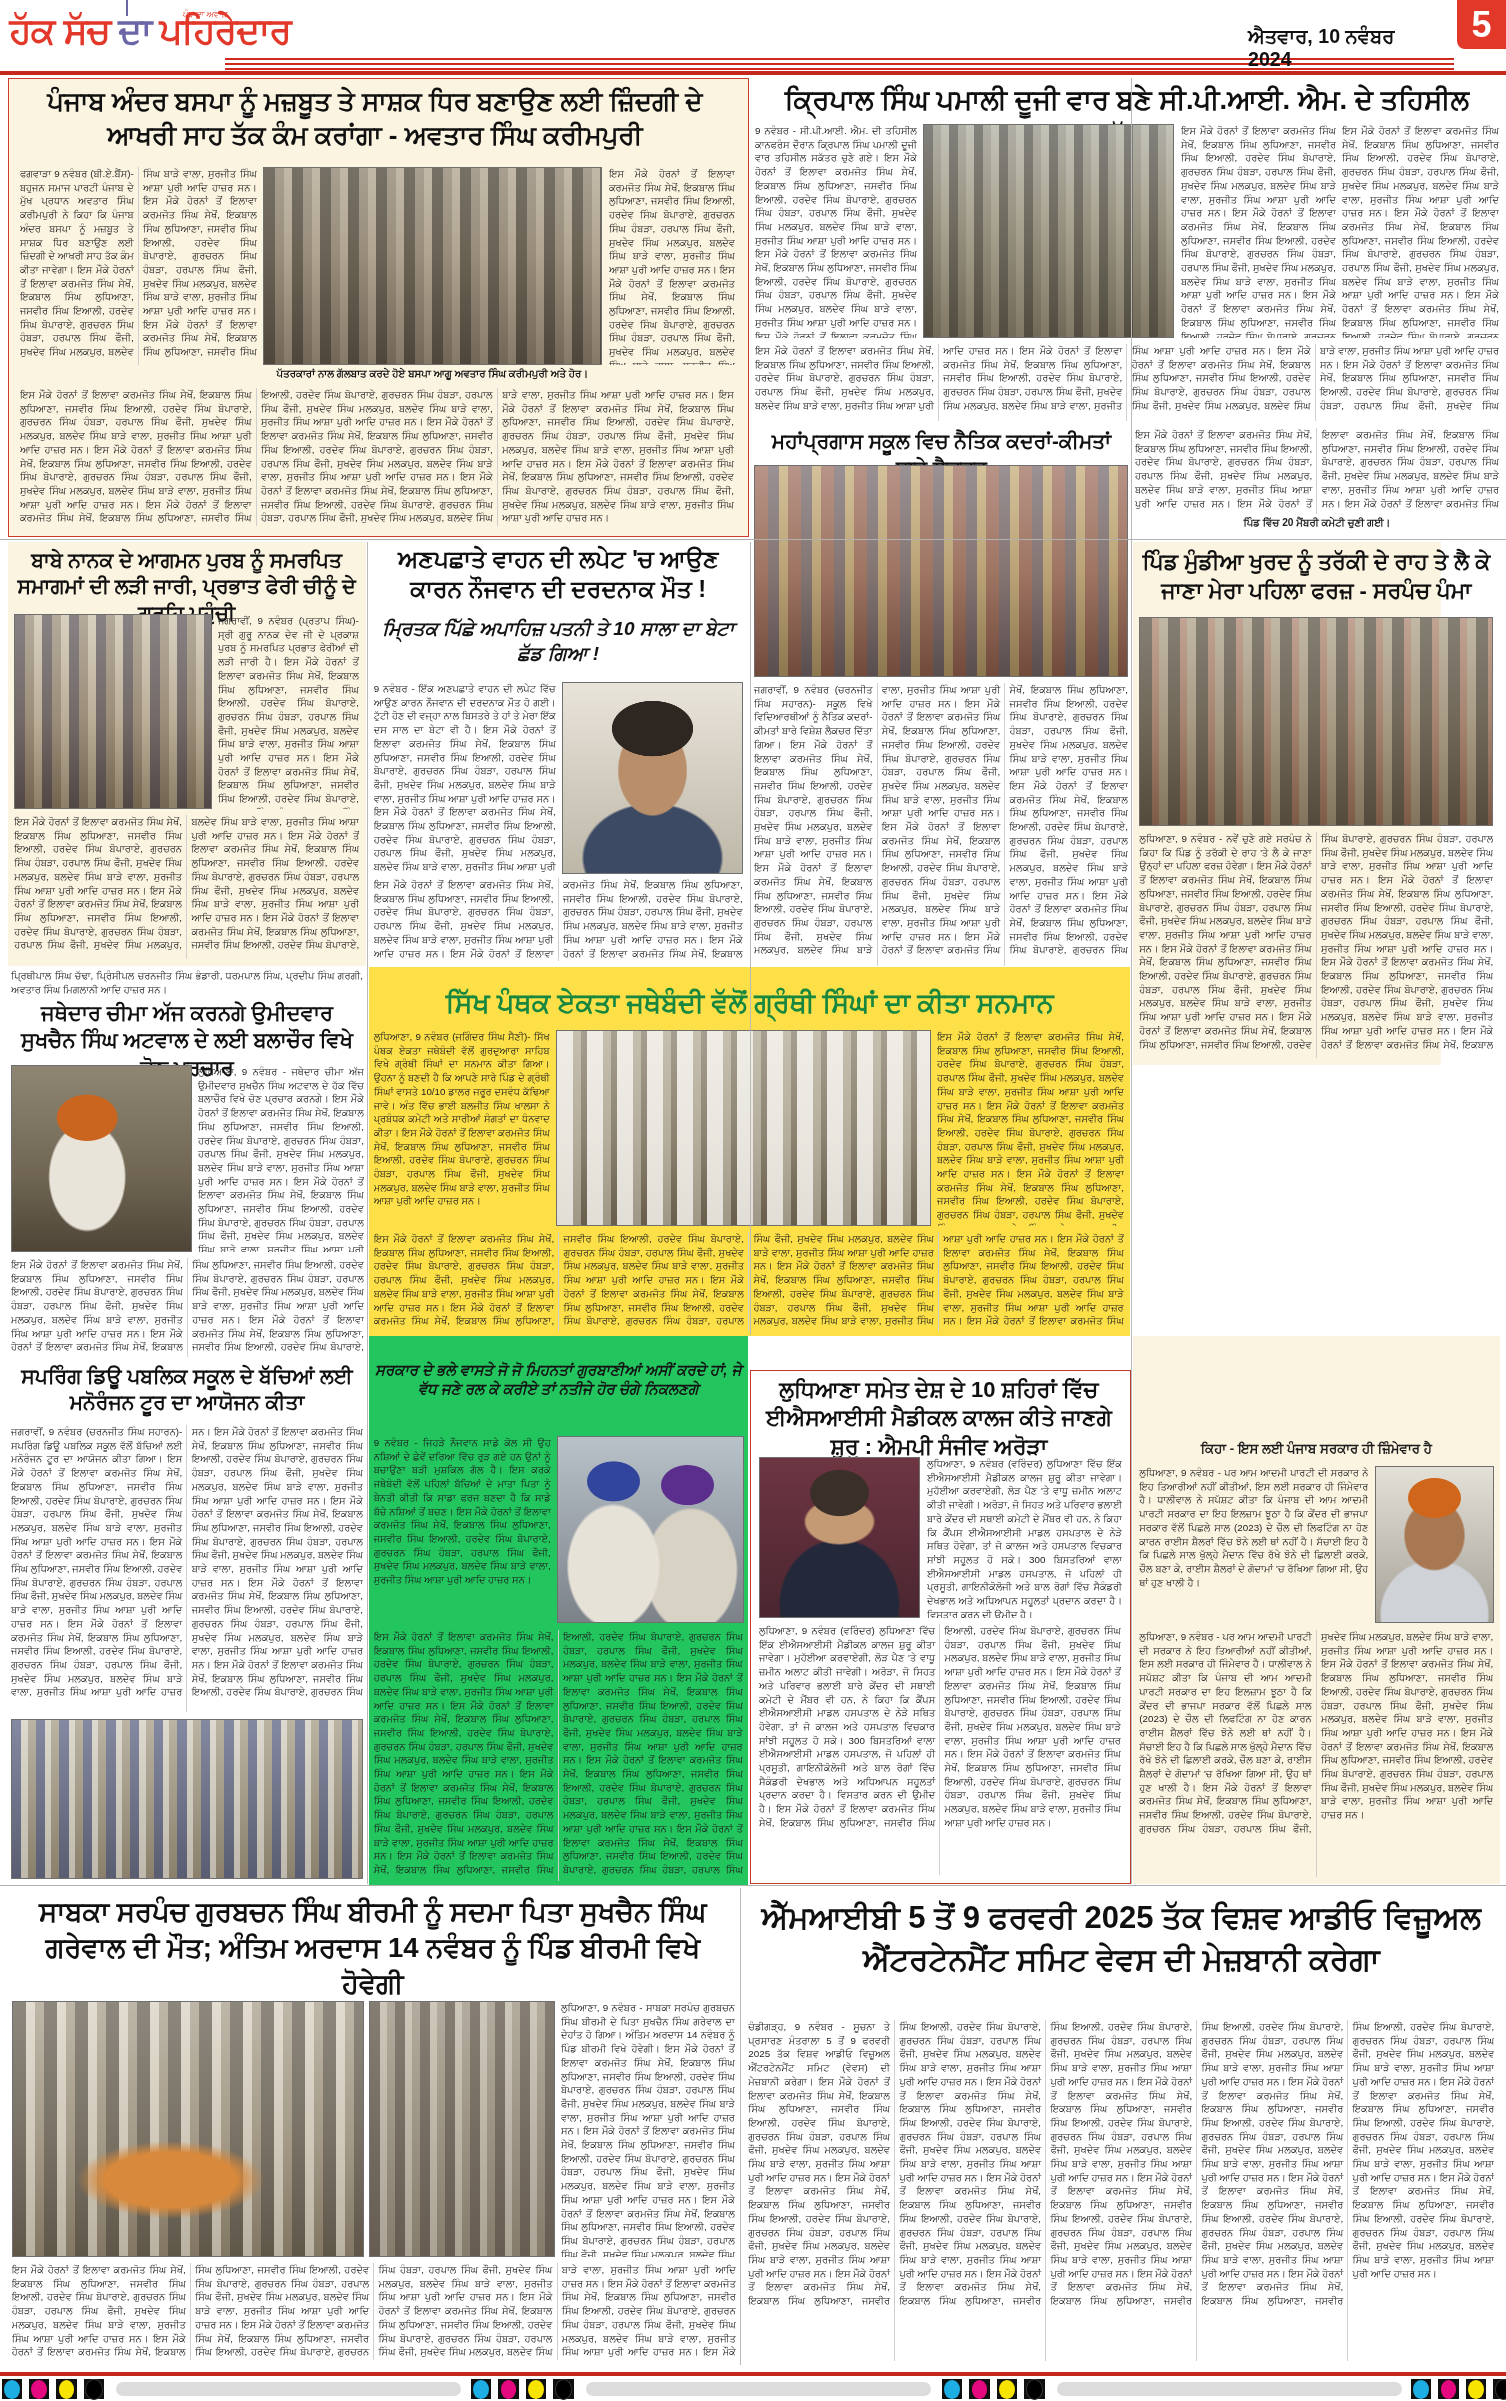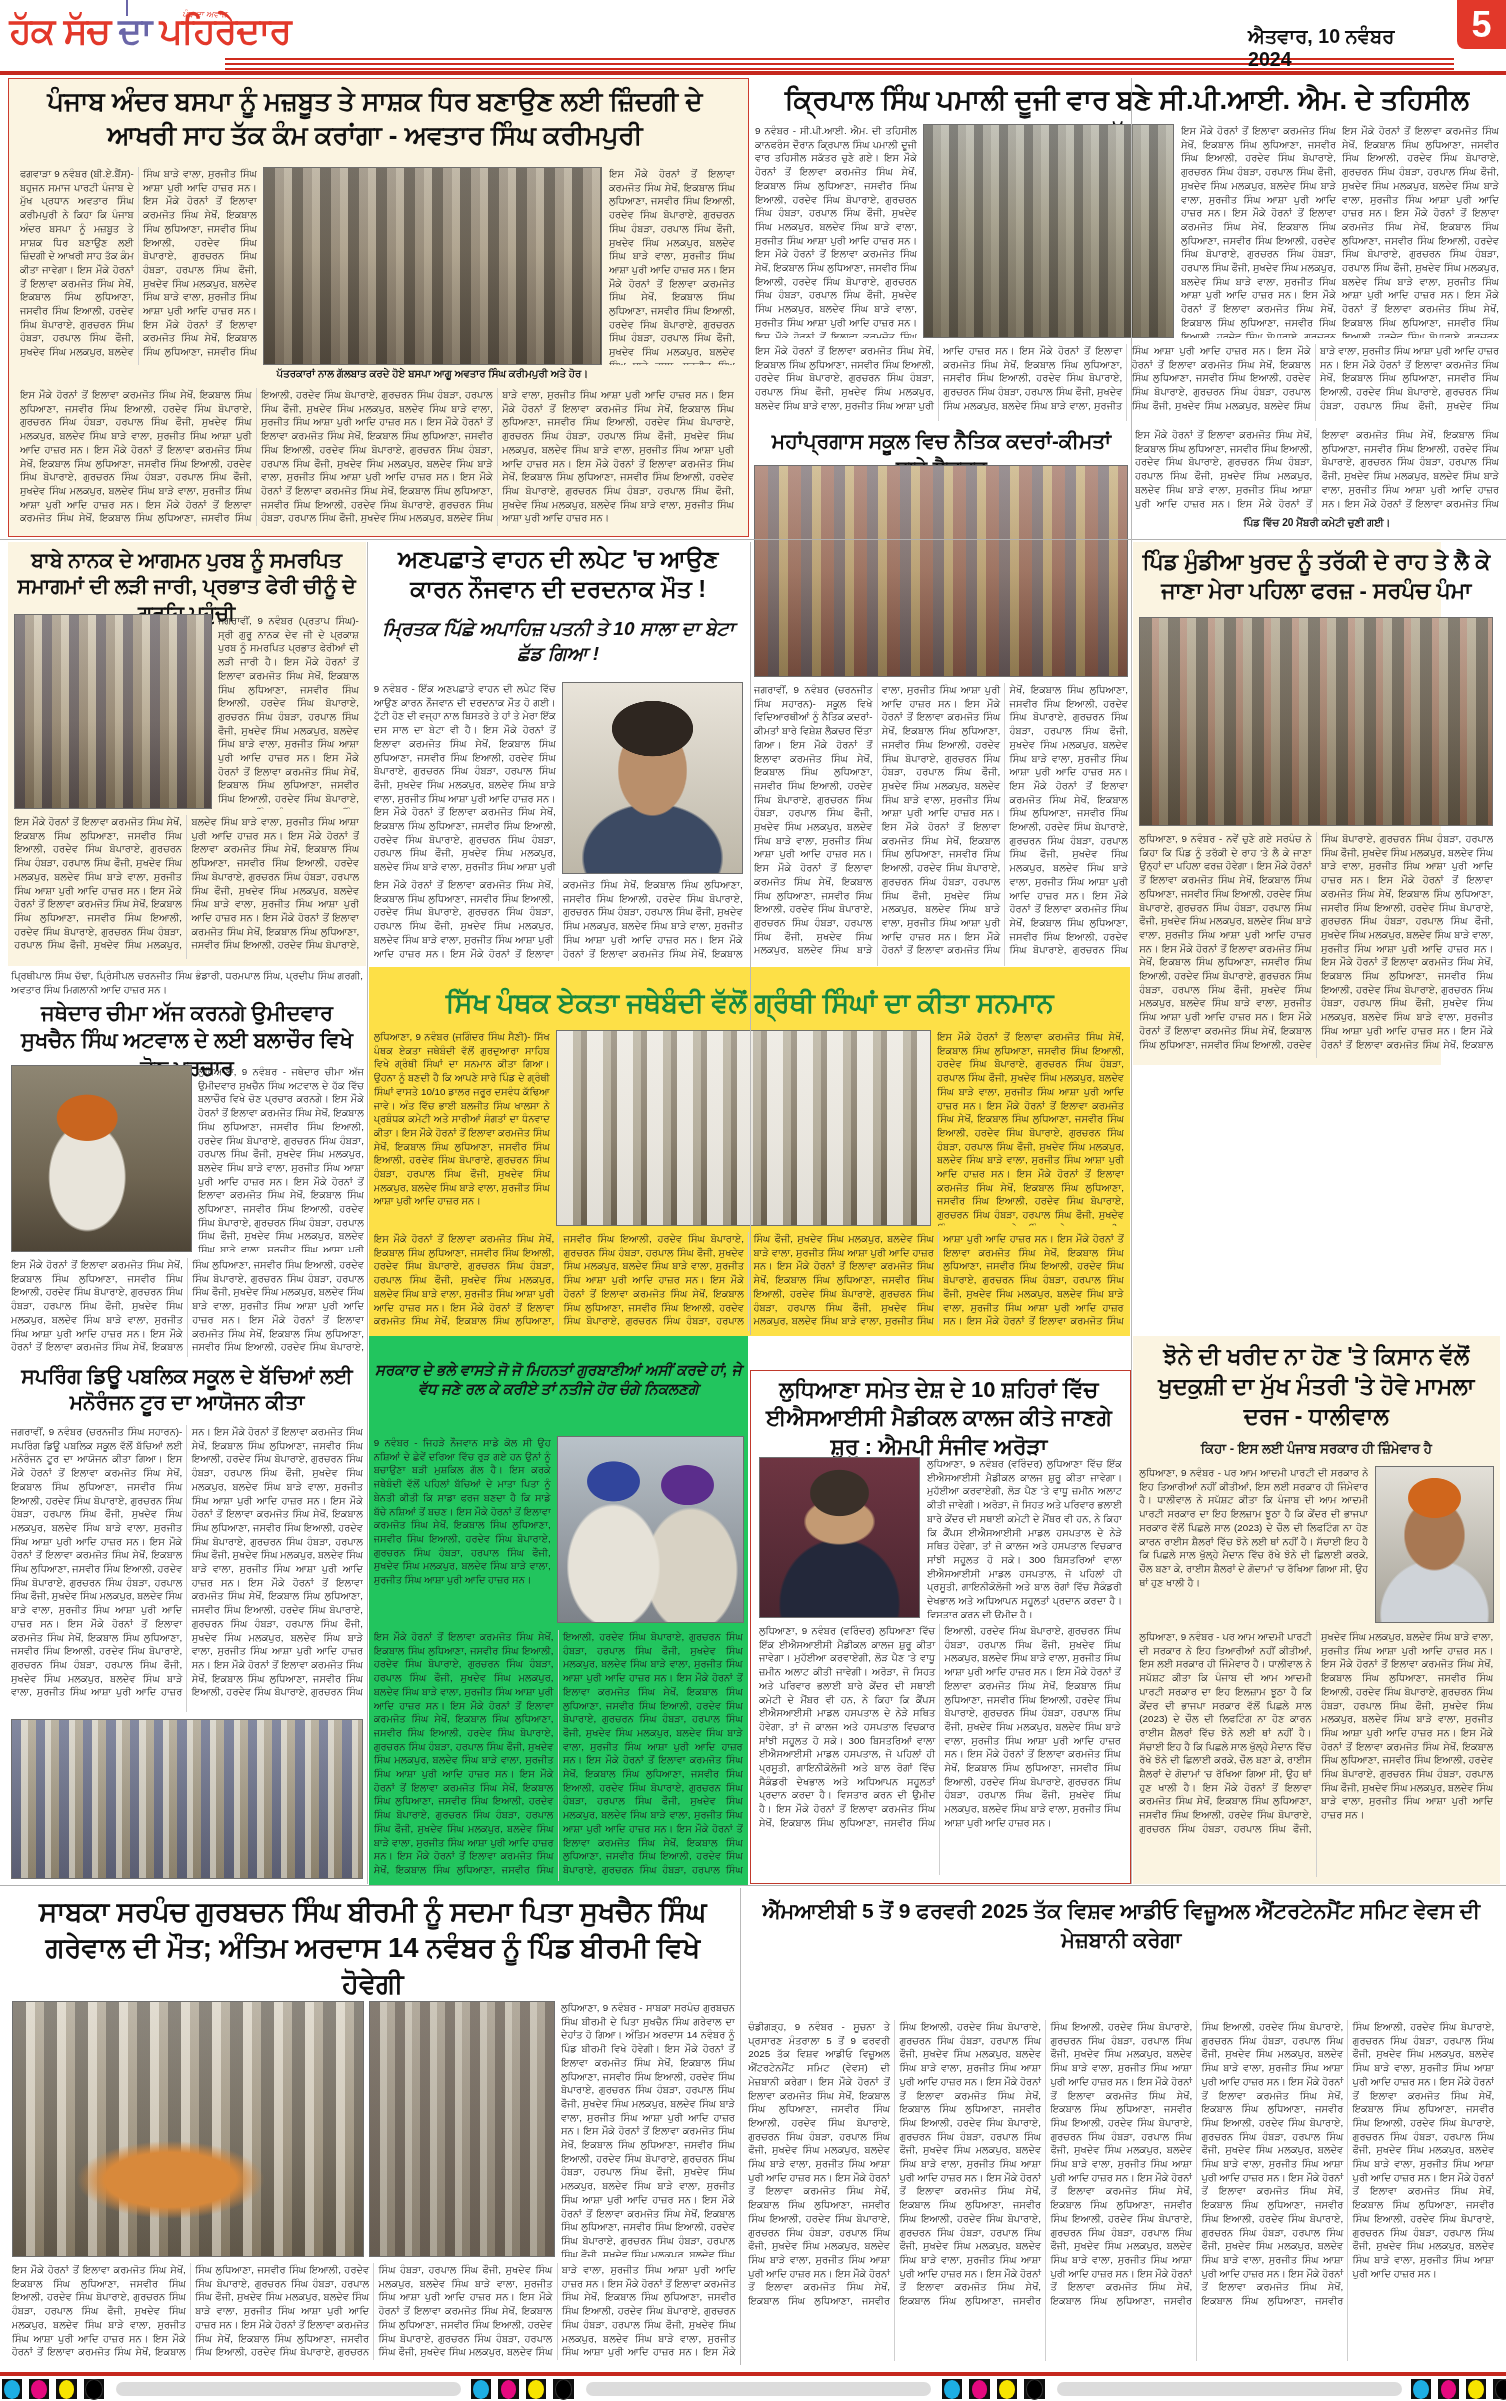--- a/index.html
+++ b/index.html
@@ -141,39 +141,38 @@
   </div>
 
   <div class="abs" style="left:750px;top:1370px;width:381px;height:514px;background:#fff;border:1.6px solid #c0392b;box-sizing:border-box;">
     <div class="abs headline" style="left:6.3px;top:4.7px;width:363px;font-size:22px;">ਲੁਧਿਆਣਾ ਸਮੇਤ ਦੇਸ਼ ਦੇ 10 ਸ਼ਹਿਰਾਂ ਵਿੱਚ ਈਐਸਆਈਸੀ ਮੈਡੀਕਲ ਕਾਲਜ ਕੀਤੇ ਜਾਣਗੇ ਸ਼ੁਰੂ : ਐਮਪੀ ਸੰਜੀਵ ਅਰੋੜਾ</div>
     <div class="abs photo ph-suit" style="left:7.9px;top:86px;width:161px;height:161px;"></div>
     <div class="abs body-txt" style="left:176px;top:86px;width:195px;height:161px;">ਲੁਧਿਆਣਾ, 9 ਨਵੰਬਰ (ਵਰਿੰਦਰ) ਲੁਧਿਆਣਾ ਵਿੱਚ ਇੱਕ ਈਐਸਆਈਸੀ ਮੈਡੀਕਲ ਕਾਲਜ ਸ਼ੁਰੂ ਕੀਤਾ ਜਾਵੇਗਾ। ਮੁਹੱਈਆ ਕਰਵਾਏਗੀ, ਲੋੜ ਪੈਣ 'ਤੇ ਵਾਧੂ ਜ਼ਮੀਨ ਅਲਾਟ ਕੀਤੀ ਜਾਵੇਗੀ। ਅਰੋੜਾ, ਜੋ ਸਿਹਤ ਅਤੇ ਪਰਿਵਾਰ ਭਲਾਈ ਬਾਰੇ ਕੇਂਦਰ ਦੀ ਸਥਾਈ ਕਮੇਟੀ ਦੇ ਮੈਂਬਰ ਵੀ ਹਨ, ਨੇ ਕਿਹਾ ਕਿ ਕੈਂਪਸ ਈਐਸਆਈਸੀ ਮਾਡਲ ਹਸਪਤਾਲ ਦੇ ਨੇੜੇ ਸਥਿਤ ਹੋਵੇਗਾ, ਤਾਂ ਜੋ ਕਾਲਜ ਅਤੇ ਹਸਪਤਾਲ ਵਿਚਕਾਰ ਸਾਂਝੀ ਸਹੂਲਤ ਹੋ ਸਕੇ। 300 ਬਿਸਤਰਿਆਂ ਵਾਲਾ ਈਐਸਆਈਸੀ ਮਾਡਲ ਹਸਪਤਾਲ, ਜੋ ਪਹਿਲਾਂ ਹੀ ਪ੍ਰਸੂਤੀ, ਗਾਇਨੀਕੋਲੋਜੀ ਅਤੇ ਬਾਲ ਰੋਗਾਂ ਵਿੱਚ ਸੈਕੰਡਰੀ ਦੇਖਭਾਲ ਅਤੇ ਅਧਿਆਪਨ ਸਹੂਲਤਾਂ ਪ੍ਰਦਾਨ ਕਰਦਾ ਹੈ। ਵਿਸਤਾਰ ਕਰਨ ਦੀ ਉਮੀਦ ਹੈ।</div>
     <div class="abs body-txt cols2" style="left:7.9px;top:253px;width:362px;height:251px;">ਲੁਧਿਆਣਾ, 9 ਨਵੰਬਰ (ਵਰਿੰਦਰ) ਲੁਧਿਆਣਾ ਵਿੱਚ ਇੱਕ ਈਐਸਆਈਸੀ ਮੈਡੀਕਲ ਕਾਲਜ ਸ਼ੁਰੂ ਕੀਤਾ ਜਾਵੇਗਾ। ਮੁਹੱਈਆ ਕਰਵਾਏਗੀ, ਲੋੜ ਪੈਣ 'ਤੇ ਵਾਧੂ ਜ਼ਮੀਨ ਅਲਾਟ ਕੀਤੀ ਜਾਵੇਗੀ। ਅਰੋੜਾ, ਜੋ ਸਿਹਤ ਅਤੇ ਪਰਿਵਾਰ ਭਲਾਈ ਬਾਰੇ ਕੇਂਦਰ ਦੀ ਸਥਾਈ ਕਮੇਟੀ ਦੇ ਮੈਂਬਰ ਵੀ ਹਨ, ਨੇ ਕਿਹਾ ਕਿ ਕੈਂਪਸ ਈਐਸਆਈਸੀ ਮਾਡਲ ਹਸਪਤਾਲ ਦੇ ਨੇੜੇ ਸਥਿਤ ਹੋਵੇਗਾ, ਤਾਂ ਜੋ ਕਾਲਜ ਅਤੇ ਹਸਪਤਾਲ ਵਿਚਕਾਰ ਸਾਂਝੀ ਸਹੂਲਤ ਹੋ ਸਕੇ। 300 ਬਿਸਤਰਿਆਂ ਵਾਲਾ ਈਐਸਆਈਸੀ ਮਾਡਲ ਹਸਪਤਾਲ, ਜੋ ਪਹਿਲਾਂ ਹੀ ਪ੍ਰਸੂਤੀ, ਗਾਇਨੀਕੋਲੋਜੀ ਅਤੇ ਬਾਲ ਰੋਗਾਂ ਵਿੱਚ ਸੈਕੰਡਰੀ ਦੇਖਭਾਲ ਅਤੇ ਅਧਿਆਪਨ ਸਹੂਲਤਾਂ ਪ੍ਰਦਾਨ ਕਰਦਾ ਹੈ। ਵਿਸਤਾਰ ਕਰਨ ਦੀ ਉਮੀਦ ਹੈ। ਇਸ ਮੌਕੇ ਹੋਰਨਾਂ ਤੋਂ ਇਲਾਵਾ ਕਰਮਜੋਤ ਸਿੰਘ ਸੇਖੋਂ, ਇਕਬਾਲ ਸਿੰਘ ਲੁਧਿਆਣਾ, ਜਸਵੀਰ ਸਿੰਘ ਇਆਲੀ, ਹਰਦੇਵ ਸਿੰਘ ਬੋਪਾਰਾਏ, ਗੁਰਚਰਨ ਸਿੰਘ ਹੰਬੜਾ, ਹਰਪਾਲ ਸਿੰਘ ਫੌਜੀ, ਸੁਖਦੇਵ ਸਿੰਘ ਮਲਕਪੁਰ, ਬਲਦੇਵ ਸਿੰਘ ਬਾੜੇ ਵਾਲਾ, ਸੁਰਜੀਤ ਸਿੰਘ ਆਸ਼ਾ ਪੁਰੀ ਆਦਿ ਹਾਜ਼ਰ ਸਨ। ਇਸ ਮੌਕੇ ਹੋਰਨਾਂ ਤੋਂ ਇਲਾਵਾ ਕਰਮਜੋਤ ਸਿੰਘ ਸੇਖੋਂ, ਇਕਬਾਲ ਸਿੰਘ ਲੁਧਿਆਣਾ, ਜਸਵੀਰ ਸਿੰਘ ਇਆਲੀ, ਹਰਦੇਵ ਸਿੰਘ ਬੋਪਾਰਾਏ, ਗੁਰਚਰਨ ਸਿੰਘ ਹੰਬੜਾ, ਹਰਪਾਲ ਸਿੰਘ ਫੌਜੀ, ਸੁਖਦੇਵ ਸਿੰਘ ਮਲਕਪੁਰ, ਬਲਦੇਵ ਸਿੰਘ ਬਾੜੇ ਵਾਲਾ, ਸੁਰਜੀਤ ਸਿੰਘ ਆਸ਼ਾ ਪੁਰੀ ਆਦਿ ਹਾਜ਼ਰ ਸਨ। ਇਸ ਮੌਕੇ ਹੋਰਨਾਂ ਤੋਂ ਇਲਾਵਾ ਕਰਮਜੋਤ ਸਿੰਘ ਸੇਖੋਂ, ਇਕਬਾਲ ਸਿੰਘ ਲੁਧਿਆਣਾ, ਜਸਵੀਰ ਸਿੰਘ ਇਆਲੀ, ਹਰਦੇਵ ਸਿੰਘ ਬੋਪਾਰਾਏ, ਗੁਰਚਰਨ ਸਿੰਘ ਹੰਬੜਾ, ਹਰਪਾਲ ਸਿੰਘ ਫੌਜੀ, ਸੁਖਦੇਵ ਸਿੰਘ ਮਲਕਪੁਰ, ਬਲਦੇਵ ਸਿੰਘ ਬਾੜੇ ਵਾਲਾ, ਸੁਰਜੀਤ ਸਿੰਘ ਆਸ਼ਾ ਪੁਰੀ ਆਦਿ ਹਾਜ਼ਰ ਸਨ।</div>
   </div>
 
   <div class="abs cream" style="left:1133px;top:1336px;width:367px;height:548px;">
-    <div class="abs headline" style="left:6.3px;top:6.3px;width:354px;font-size:23px;">ਝੋਨੇ ਦੀ ਖਰੀਦ ਨਾ ਹੋਣ 'ਤੇ ਕਿਸਾਨ ਵੱਲੋਂ ਖੁਦਕੁਸ਼ੀ ਦਾ ਮੁੱਖ ਮੰਤਰੀ 'ਤੇ ਹੋਵੇ ਮਾਮਲਾ ਦਰਜ - ਧਾਲੀਵਾਲ</div>
     <div class="abs" style="left:6.3px;top:105px;width:354px;font-size:13.3px;font-weight:bold;text-align:center;">ਕਿਹਾ - ਇਸ ਲਈ ਪੰਜਾਬ ਸਰਕਾਰ ਹੀ ਜ਼ਿੰਮੇਵਾਰ ਹੈ</div>
     <div class="abs body-txt" style="left:6.3px;top:130px;width:229px;height:157px;">ਲੁਧਿਆਣਾ, 9 ਨਵੰਬਰ - ਪਰ ਆਮ ਆਦਮੀ ਪਾਰਟੀ ਦੀ ਸਰਕਾਰ ਨੇ ਇਹ ਤਿਆਰੀਆਂ ਨਹੀਂ ਕੀਤੀਆਂ, ਇਸ ਲਈ ਸਰਕਾਰ ਹੀ ਜਿੰਮੇਵਾਰ ਹੈ। ਧਾਲੀਵਾਲ ਨੇ ਸਪੱਸ਼ਟ ਕੀਤਾ ਕਿ ਪੰਜਾਬ ਦੀ ਆਮ ਆਦਮੀ ਪਾਰਟੀ ਸਰਕਾਰ ਦਾ ਇਹ ਇਲਜ਼ਾਮ ਝੂਠਾ ਹੈ ਕਿ ਕੇਂਦਰ ਦੀ ਭਾਜਪਾ ਸਰਕਾਰ ਵੱਲੋਂ ਪਿਛਲੇ ਸਾਲ (2023) ਦੇ ਚੌਲ ਦੀ ਲਿਫਟਿੰਗ ਨਾ ਹੋਣ ਕਾਰਨ ਰਾਈਸ ਸ਼ੈਲਰਾਂ ਵਿੱਚ ਝੋਨੇ ਲਈ ਥਾਂ ਨਹੀਂ ਹੈ। ਸੱਚਾਈ ਇਹ ਹੈ ਕਿ ਪਿਛਲੇ ਸਾਲ ਖੁੱਲ੍ਹੇ ਮੈਦਾਨ ਵਿੱਚ ਰੱਖੇ ਝੋਨੇ ਦੀ ਛਿਲਾਈ ਕਰਕੇ, ਚੌਲ ਬਣਾ ਕੇ, ਰਾਈਸ ਸ਼ੈਲਰਾਂ ਦੇ ਗੋਦਾਮਾਂ 'ਚ ਰੱਖਿਆ ਗਿਆ ਸੀ, ਉਹ ਥਾਂ ਹੁਣ ਖਾਲੀ ਹੈ।</div>
     <div class="abs photo ph-orange" style="left:242px;top:130px;width:119px;height:157px;"></div>
     <div class="abs body-txt cols2" style="left:6.3px;top:294px;width:354px;height:247px;">ਲੁਧਿਆਣਾ, 9 ਨਵੰਬਰ - ਪਰ ਆਮ ਆਦਮੀ ਪਾਰਟੀ ਦੀ ਸਰਕਾਰ ਨੇ ਇਹ ਤਿਆਰੀਆਂ ਨਹੀਂ ਕੀਤੀਆਂ, ਇਸ ਲਈ ਸਰਕਾਰ ਹੀ ਜਿੰਮੇਵਾਰ ਹੈ। ਧਾਲੀਵਾਲ ਨੇ ਸਪੱਸ਼ਟ ਕੀਤਾ ਕਿ ਪੰਜਾਬ ਦੀ ਆਮ ਆਦਮੀ ਪਾਰਟੀ ਸਰਕਾਰ ਦਾ ਇਹ ਇਲਜ਼ਾਮ ਝੂਠਾ ਹੈ ਕਿ ਕੇਂਦਰ ਦੀ ਭਾਜਪਾ ਸਰਕਾਰ ਵੱਲੋਂ ਪਿਛਲੇ ਸਾਲ (2023) ਦੇ ਚੌਲ ਦੀ ਲਿਫਟਿੰਗ ਨਾ ਹੋਣ ਕਾਰਨ ਰਾਈਸ ਸ਼ੈਲਰਾਂ ਵਿੱਚ ਝੋਨੇ ਲਈ ਥਾਂ ਨਹੀਂ ਹੈ। ਸੱਚਾਈ ਇਹ ਹੈ ਕਿ ਪਿਛਲੇ ਸਾਲ ਖੁੱਲ੍ਹੇ ਮੈਦਾਨ ਵਿੱਚ ਰੱਖੇ ਝੋਨੇ ਦੀ ਛਿਲਾਈ ਕਰਕੇ, ਚੌਲ ਬਣਾ ਕੇ, ਰਾਈਸ ਸ਼ੈਲਰਾਂ ਦੇ ਗੋਦਾਮਾਂ 'ਚ ਰੱਖਿਆ ਗਿਆ ਸੀ, ਉਹ ਥਾਂ ਹੁਣ ਖਾਲੀ ਹੈ। ਇਸ ਮੌਕੇ ਹੋਰਨਾਂ ਤੋਂ ਇਲਾਵਾ ਕਰਮਜੋਤ ਸਿੰਘ ਸੇਖੋਂ, ਇਕਬਾਲ ਸਿੰਘ ਲੁਧਿਆਣਾ, ਜਸਵੀਰ ਸਿੰਘ ਇਆਲੀ, ਹਰਦੇਵ ਸਿੰਘ ਬੋਪਾਰਾਏ, ਗੁਰਚਰਨ ਸਿੰਘ ਹੰਬੜਾ, ਹਰਪਾਲ ਸਿੰਘ ਫੌਜੀ, ਸੁਖਦੇਵ ਸਿੰਘ ਮਲਕਪੁਰ, ਬਲਦੇਵ ਸਿੰਘ ਬਾੜੇ ਵਾਲਾ, ਸੁਰਜੀਤ ਸਿੰਘ ਆਸ਼ਾ ਪੁਰੀ ਆਦਿ ਹਾਜ਼ਰ ਸਨ। ਇਸ ਮੌਕੇ ਹੋਰਨਾਂ ਤੋਂ ਇਲਾਵਾ ਕਰਮਜੋਤ ਸਿੰਘ ਸੇਖੋਂ, ਇਕਬਾਲ ਸਿੰਘ ਲੁਧਿਆਣਾ, ਜਸਵੀਰ ਸਿੰਘ ਇਆਲੀ, ਹਰਦੇਵ ਸਿੰਘ ਬੋਪਾਰਾਏ, ਗੁਰਚਰਨ ਸਿੰਘ ਹੰਬੜਾ, ਹਰਪਾਲ ਸਿੰਘ ਫੌਜੀ, ਸੁਖਦੇਵ ਸਿੰਘ ਮਲਕਪੁਰ, ਬਲਦੇਵ ਸਿੰਘ ਬਾੜੇ ਵਾਲਾ, ਸੁਰਜੀਤ ਸਿੰਘ ਆਸ਼ਾ ਪੁਰੀ ਆਦਿ ਹਾਜ਼ਰ ਸਨ। ਇਸ ਮੌਕੇ ਹੋਰਨਾਂ ਤੋਂ ਇਲਾਵਾ ਕਰਮਜੋਤ ਸਿੰਘ ਸੇਖੋਂ, ਇਕਬਾਲ ਸਿੰਘ ਲੁਧਿਆਣਾ, ਜਸਵੀਰ ਸਿੰਘ ਇਆਲੀ, ਹਰਦੇਵ ਸਿੰਘ ਬੋਪਾਰਾਏ, ਗੁਰਚਰਨ ਸਿੰਘ ਹੰਬੜਾ, ਹਰਪਾਲ ਸਿੰਘ ਫੌਜੀ, ਸੁਖਦੇਵ ਸਿੰਘ ਮਲਕਪੁਰ, ਬਲਦੇਵ ਸਿੰਘ ਬਾੜੇ ਵਾਲਾ, ਸੁਰਜੀਤ ਸਿੰਘ ਆਸ਼ਾ ਪੁਰੀ ਆਦਿ ਹਾਜ਼ਰ ਸਨ।</div>
   </div>
 
   <div class="abs hsep" style="left:0;top:1885px;width:1506px;"></div>
 
   <div class="abs" style="left:7.9px;top:1888px;width:731px;height:477px;background:#fff;">
     <div class="abs headline" style="left:7.9px;top:6.3px;width:714px;font-size:27.5px;">ਸਾਬਕਾ ਸਰਪੰਚ ਗੁਰਬਚਨ ਸਿੰਘ ਬੀਰਮੀ ਨੂੰ ਸਦਮਾ ਪਿਤਾ ਸੁਖਚੈਨ ਸਿੰਘ ਗਰੇਵਾਲ ਦੀ ਮੌਤ; ਅੰਤਿਮ ਅਰਦਾਸ 14 ਨਵੰਬਰ ਨੂੰ ਪਿੰਡ ਬੀਰਮੀ ਵਿਖੇ ਹੋਵੇਗੀ</div>
     <div class="abs photo ph-funeral" style="left:3.9px;top:113px;width:352px;height:256px;"></div>
     <div class="abs photo ph-stand" style="left:361px;top:113px;width:186px;height:256px;"></div>
     <div class="abs body-txt" style="left:553px;top:113px;width:174px;height:256px;">ਲੁਧਿਆਣਾ, 9 ਨਵੰਬਰ - ਸਾਬਕਾ ਸਰਪੰਚ ਗੁਰਬਚਨ ਸਿੰਘ ਬੀਰਮੀ ਦੇ ਪਿਤਾ ਸੁਖਚੈਨ ਸਿੰਘ ਗਰੇਵਾਲ ਦਾ ਦੇਹਾਂਤ ਹੋ ਗਿਆ। ਅੰਤਿਮ ਅਰਦਾਸ 14 ਨਵੰਬਰ ਨੂੰ ਪਿੰਡ ਬੀਰਮੀ ਵਿਖੇ ਹੋਵੇਗੀ। ਇਸ ਮੌਕੇ ਹੋਰਨਾਂ ਤੋਂ ਇਲਾਵਾ ਕਰਮਜੋਤ ਸਿੰਘ ਸੇਖੋਂ, ਇਕਬਾਲ ਸਿੰਘ ਲੁਧਿਆਣਾ, ਜਸਵੀਰ ਸਿੰਘ ਇਆਲੀ, ਹਰਦੇਵ ਸਿੰਘ ਬੋਪਾਰਾਏ, ਗੁਰਚਰਨ ਸਿੰਘ ਹੰਬੜਾ, ਹਰਪਾਲ ਸਿੰਘ ਫੌਜੀ, ਸੁਖਦੇਵ ਸਿੰਘ ਮਲਕਪੁਰ, ਬਲਦੇਵ ਸਿੰਘ ਬਾੜੇ ਵਾਲਾ, ਸੁਰਜੀਤ ਸਿੰਘ ਆਸ਼ਾ ਪੁਰੀ ਆਦਿ ਹਾਜ਼ਰ ਸਨ। ਇਸ ਮੌਕੇ ਹੋਰਨਾਂ ਤੋਂ ਇਲਾਵਾ ਕਰਮਜੋਤ ਸਿੰਘ ਸੇਖੋਂ, ਇਕਬਾਲ ਸਿੰਘ ਲੁਧਿਆਣਾ, ਜਸਵੀਰ ਸਿੰਘ ਇਆਲੀ, ਹਰਦੇਵ ਸਿੰਘ ਬੋਪਾਰਾਏ, ਗੁਰਚਰਨ ਸਿੰਘ ਹੰਬੜਾ, ਹਰਪਾਲ ਸਿੰਘ ਫੌਜੀ, ਸੁਖਦੇਵ ਸਿੰਘ ਮਲਕਪੁਰ, ਬਲਦੇਵ ਸਿੰਘ ਬਾੜੇ ਵਾਲਾ, ਸੁਰਜੀਤ ਸਿੰਘ ਆਸ਼ਾ ਪੁਰੀ ਆਦਿ ਹਾਜ਼ਰ ਸਨ। ਇਸ ਮੌਕੇ ਹੋਰਨਾਂ ਤੋਂ ਇਲਾਵਾ ਕਰਮਜੋਤ ਸਿੰਘ ਸੇਖੋਂ, ਇਕਬਾਲ ਸਿੰਘ ਲੁਧਿਆਣਾ, ਜਸਵੀਰ ਸਿੰਘ ਇਆਲੀ, ਹਰਦੇਵ ਸਿੰਘ ਬੋਪਾਰਾਏ, ਗੁਰਚਰਨ ਸਿੰਘ ਹੰਬੜਾ, ਹਰਪਾਲ ਸਿੰਘ ਫੌਜੀ, ਸੁਖਦੇਵ ਸਿੰਘ ਮਲਕਪੁਰ, ਬਲਦੇਵ ਸਿੰਘ ਬਾੜੇ ਵਾਲਾ, ਸੁਰਜੀਤ ਸਿੰਘ ਆਸ਼ਾ ਪੁਰੀ ਆਦਿ ਹਾਜ਼ਰ ਸਨ।</div>
     <div class="abs body-txt cols4" style="left:3.9px;top:375px;width:724px;height:97px;">ਇਸ ਮੌਕੇ ਹੋਰਨਾਂ ਤੋਂ ਇਲਾਵਾ ਕਰਮਜੋਤ ਸਿੰਘ ਸੇਖੋਂ, ਇਕਬਾਲ ਸਿੰਘ ਲੁਧਿਆਣਾ, ਜਸਵੀਰ ਸਿੰਘ ਇਆਲੀ, ਹਰਦੇਵ ਸਿੰਘ ਬੋਪਾਰਾਏ, ਗੁਰਚਰਨ ਸਿੰਘ ਹੰਬੜਾ, ਹਰਪਾਲ ਸਿੰਘ ਫੌਜੀ, ਸੁਖਦੇਵ ਸਿੰਘ ਮਲਕਪੁਰ, ਬਲਦੇਵ ਸਿੰਘ ਬਾੜੇ ਵਾਲਾ, ਸੁਰਜੀਤ ਸਿੰਘ ਆਸ਼ਾ ਪੁਰੀ ਆਦਿ ਹਾਜ਼ਰ ਸਨ। ਇਸ ਮੌਕੇ ਹੋਰਨਾਂ ਤੋਂ ਇਲਾਵਾ ਕਰਮਜੋਤ ਸਿੰਘ ਸੇਖੋਂ, ਇਕਬਾਲ ਸਿੰਘ ਲੁਧਿਆਣਾ, ਜਸਵੀਰ ਸਿੰਘ ਇਆਲੀ, ਹਰਦੇਵ ਸਿੰਘ ਬੋਪਾਰਾਏ, ਗੁਰਚਰਨ ਸਿੰਘ ਹੰਬੜਾ, ਹਰਪਾਲ ਸਿੰਘ ਫੌਜੀ, ਸੁਖਦੇਵ ਸਿੰਘ ਮਲਕਪੁਰ, ਬਲਦੇਵ ਸਿੰਘ ਬਾੜੇ ਵਾਲਾ, ਸੁਰਜੀਤ ਸਿੰਘ ਆਸ਼ਾ ਪੁਰੀ ਆਦਿ ਹਾਜ਼ਰ ਸਨ। ਇਸ ਮੌਕੇ ਹੋਰਨਾਂ ਤੋਂ ਇਲਾਵਾ ਕਰਮਜੋਤ ਸਿੰਘ ਸੇਖੋਂ, ਇਕਬਾਲ ਸਿੰਘ ਲੁਧਿਆਣਾ, ਜਸਵੀਰ ਸਿੰਘ ਇਆਲੀ, ਹਰਦੇਵ ਸਿੰਘ ਬੋਪਾਰਾਏ, ਗੁਰਚਰਨ ਸਿੰਘ ਹੰਬੜਾ, ਹਰਪਾਲ ਸਿੰਘ ਫੌਜੀ, ਸੁਖਦੇਵ ਸਿੰਘ ਮਲਕਪੁਰ, ਬਲਦੇਵ ਸਿੰਘ ਬਾੜੇ ਵਾਲਾ, ਸੁਰਜੀਤ ਸਿੰਘ ਆਸ਼ਾ ਪੁਰੀ ਆਦਿ ਹਾਜ਼ਰ ਸਨ। ਇਸ ਮੌਕੇ ਹੋਰਨਾਂ ਤੋਂ ਇਲਾਵਾ ਕਰਮਜੋਤ ਸਿੰਘ ਸੇਖੋਂ, ਇਕਬਾਲ ਸਿੰਘ ਲੁਧਿਆਣਾ, ਜਸਵੀਰ ਸਿੰਘ ਇਆਲੀ, ਹਰਦੇਵ ਸਿੰਘ ਬੋਪਾਰਾਏ, ਗੁਰਚਰਨ ਸਿੰਘ ਹੰਬੜਾ, ਹਰਪਾਲ ਸਿੰਘ ਫੌਜੀ, ਸੁਖਦੇਵ ਸਿੰਘ ਮਲਕਪੁਰ, ਬਲਦੇਵ ਸਿੰਘ ਬਾੜੇ ਵਾਲਾ, ਸੁਰਜੀਤ ਸਿੰਘ ਆਸ਼ਾ ਪੁਰੀ ਆਦਿ ਹਾਜ਼ਰ ਸਨ। ਇਸ ਮੌਕੇ ਹੋਰਨਾਂ ਤੋਂ ਇਲਾਵਾ ਕਰਮਜੋਤ ਸਿੰਘ ਸੇਖੋਂ, ਇਕਬਾਲ ਸਿੰਘ ਲੁਧਿਆਣਾ, ਜਸਵੀਰ ਸਿੰਘ ਇਆਲੀ, ਹਰਦੇਵ ਸਿੰਘ ਬੋਪਾਰਾਏ, ਗੁਰਚਰਨ ਸਿੰਘ ਹੰਬੜਾ, ਹਰਪਾਲ ਸਿੰਘ ਫੌਜੀ, ਸੁਖਦੇਵ ਸਿੰਘ ਮਲਕਪੁਰ, ਬਲਦੇਵ ਸਿੰਘ ਬਾੜੇ ਵਾਲਾ, ਸੁਰਜੀਤ ਸਿੰਘ ਆਸ਼ਾ ਪੁਰੀ ਆਦਿ ਹਾਜ਼ਰ ਸਨ। ਇਸ ਮੌਕੇ ਹੋਰਨਾਂ ਤੋਂ ਇਲਾਵਾ ਕਰਮਜੋਤ ਸਿੰਘ ਸੇਖੋਂ, ਇਕਬਾਲ ਸਿੰਘ ਲੁਧਿਆਣਾ, ਜਸਵੀਰ ਸਿੰਘ ਇਆਲੀ, ਹਰਦੇਵ ਸਿੰਘ ਬੋਪਾਰਾਏ, ਗੁਰਚਰਨ ਸਿੰਘ ਹੰਬੜਾ, ਹਰਪਾਲ ਸਿੰਘ ਫੌਜੀ, ਸੁਖਦੇਵ ਸਿੰਘ ਮਲਕਪੁਰ, ਬਲਦੇਵ ਸਿੰਘ ਬਾੜੇ ਵਾਲਾ, ਸੁਰਜੀਤ ਸਿੰਘ ਆਸ਼ਾ ਪੁਰੀ ਆਦਿ ਹਾਜ਼ਰ ਸਨ। ਇਸ ਮੌਕੇ ਹੋਰਨਾਂ ਤੋਂ ਇਲਾਵਾ ਕਰਮਜੋਤ ਸਿੰਘ ਸੇਖੋਂ, ਇਕਬਾਲ ਸਿੰਘ ਲੁਧਿਆਣਾ, ਜਸਵੀਰ ਸਿੰਘ ਇਆਲੀ, ਹਰਦੇਵ ਸਿੰਘ ਬੋਪਾਰਾਏ, ਗੁਰਚਰਨ ਸਿੰਘ ਹੰਬੜਾ, ਹਰਪਾਲ ਸਿੰਘ ਫੌਜੀ, ਸੁਖਦੇਵ ਸਿੰਘ ਮਲਕਪੁਰ, ਬਲਦੇਵ ਸਿੰਘ ਬਾੜੇ ਵਾਲਾ, ਸੁਰਜੀਤ ਸਿੰਘ ਆਸ਼ਾ ਪੁਰੀ ਆਦਿ ਹਾਜ਼ਰ ਸਨ।</div>
   </div>
 
   <div class="abs" style="left:742px;top:1888px;width:758px;height:477px;background:#fff;">
-    <div class="abs headline" style="left:6.3px;top:9.4px;width:746px;font-size:21px;line-height:1.35;">ਐੱਮਆਈਬੀ 5 ਤੋਂ 9 ਫਰਵਰੀ 2025 ਤੱਕ ਵਿਸ਼ਵ ਆਡੀਓ ਵਿਜ਼ੂਅਲ ਐਂਟਰਟੇਨਮੈਂਟ ਸਮਿਟ ਵੇਵਸ ਦੀ ਮੇਜ਼ਬਾਨੀ ਕਰੇਗਾ</div>
+    <div class="abs headline" style="left:6.3px;top:9.4px;width:746px;font-size:31px;line-height:1.35;">ਐੱਮਆਈਬੀ 5 ਤੋਂ 9 ਫਰਵਰੀ 2025 ਤੱਕ ਵਿਸ਼ਵ ਆਡੀਓ ਵਿਜ਼ੂਅਲ ਐਂਟਰਟੇਨਮੈਂਟ ਸਮਿਟ ਵੇਵਸ ਦੀ ਮੇਜ਼ਬਾਨੀ ਕਰੇਗਾ</div>
     <div class="abs body-txt cols5" style="left:6.3px;top:132px;width:746px;height:341px;">ਚੰਡੀਗੜ੍ਹ, 9 ਨਵੰਬਰ - ਸੂਚਨਾ ਤੇ ਪ੍ਰਸਾਰਣ ਮੰਤਰਾਲਾ 5 ਤੋਂ 9 ਫਰਵਰੀ 2025 ਤੱਕ ਵਿਸ਼ਵ ਆਡੀਓ ਵਿਜ਼ੂਅਲ ਐਂਟਰਟੇਨਮੈਂਟ ਸਮਿਟ (ਵੇਵਸ) ਦੀ ਮੇਜ਼ਬਾਨੀ ਕਰੇਗਾ। ਇਸ ਮੌਕੇ ਹੋਰਨਾਂ ਤੋਂ ਇਲਾਵਾ ਕਰਮਜੋਤ ਸਿੰਘ ਸੇਖੋਂ, ਇਕਬਾਲ ਸਿੰਘ ਲੁਧਿਆਣਾ, ਜਸਵੀਰ ਸਿੰਘ ਇਆਲੀ, ਹਰਦੇਵ ਸਿੰਘ ਬੋਪਾਰਾਏ, ਗੁਰਚਰਨ ਸਿੰਘ ਹੰਬੜਾ, ਹਰਪਾਲ ਸਿੰਘ ਫੌਜੀ, ਸੁਖਦੇਵ ਸਿੰਘ ਮਲਕਪੁਰ, ਬਲਦੇਵ ਸਿੰਘ ਬਾੜੇ ਵਾਲਾ, ਸੁਰਜੀਤ ਸਿੰਘ ਆਸ਼ਾ ਪੁਰੀ ਆਦਿ ਹਾਜ਼ਰ ਸਨ। ਇਸ ਮੌਕੇ ਹੋਰਨਾਂ ਤੋਂ ਇਲਾਵਾ ਕਰਮਜੋਤ ਸਿੰਘ ਸੇਖੋਂ, ਇਕਬਾਲ ਸਿੰਘ ਲੁਧਿਆਣਾ, ਜਸਵੀਰ ਸਿੰਘ ਇਆਲੀ, ਹਰਦੇਵ ਸਿੰਘ ਬੋਪਾਰਾਏ, ਗੁਰਚਰਨ ਸਿੰਘ ਹੰਬੜਾ, ਹਰਪਾਲ ਸਿੰਘ ਫੌਜੀ, ਸੁਖਦੇਵ ਸਿੰਘ ਮਲਕਪੁਰ, ਬਲਦੇਵ ਸਿੰਘ ਬਾੜੇ ਵਾਲਾ, ਸੁਰਜੀਤ ਸਿੰਘ ਆਸ਼ਾ ਪੁਰੀ ਆਦਿ ਹਾਜ਼ਰ ਸਨ। ਇਸ ਮੌਕੇ ਹੋਰਨਾਂ ਤੋਂ ਇਲਾਵਾ ਕਰਮਜੋਤ ਸਿੰਘ ਸੇਖੋਂ, ਇਕਬਾਲ ਸਿੰਘ ਲੁਧਿਆਣਾ, ਜਸਵੀਰ ਸਿੰਘ ਇਆਲੀ, ਹਰਦੇਵ ਸਿੰਘ ਬੋਪਾਰਾਏ, ਗੁਰਚਰਨ ਸਿੰਘ ਹੰਬੜਾ, ਹਰਪਾਲ ਸਿੰਘ ਫੌਜੀ, ਸੁਖਦੇਵ ਸਿੰਘ ਮਲਕਪੁਰ, ਬਲਦੇਵ ਸਿੰਘ ਬਾੜੇ ਵਾਲਾ, ਸੁਰਜੀਤ ਸਿੰਘ ਆਸ਼ਾ ਪੁਰੀ ਆਦਿ ਹਾਜ਼ਰ ਸਨ। ਇਸ ਮੌਕੇ ਹੋਰਨਾਂ ਤੋਂ ਇਲਾਵਾ ਕਰਮਜੋਤ ਸਿੰਘ ਸੇਖੋਂ, ਇਕਬਾਲ ਸਿੰਘ ਲੁਧਿਆਣਾ, ਜਸਵੀਰ ਸਿੰਘ ਇਆਲੀ, ਹਰਦੇਵ ਸਿੰਘ ਬੋਪਾਰਾਏ, ਗੁਰਚਰਨ ਸਿੰਘ ਹੰਬੜਾ, ਹਰਪਾਲ ਸਿੰਘ ਫੌਜੀ, ਸੁਖਦੇਵ ਸਿੰਘ ਮਲਕਪੁਰ, ਬਲਦੇਵ ਸਿੰਘ ਬਾੜੇ ਵਾਲਾ, ਸੁਰਜੀਤ ਸਿੰਘ ਆਸ਼ਾ ਪੁਰੀ ਆਦਿ ਹਾਜ਼ਰ ਸਨ। ਇਸ ਮੌਕੇ ਹੋਰਨਾਂ ਤੋਂ ਇਲਾਵਾ ਕਰਮਜੋਤ ਸਿੰਘ ਸੇਖੋਂ, ਇਕਬਾਲ ਸਿੰਘ ਲੁਧਿਆਣਾ, ਜਸਵੀਰ ਸਿੰਘ ਇਆਲੀ, ਹਰਦੇਵ ਸਿੰਘ ਬੋਪਾਰਾਏ, ਗੁਰਚਰਨ ਸਿੰਘ ਹੰਬੜਾ, ਹਰਪਾਲ ਸਿੰਘ ਫੌਜੀ, ਸੁਖਦੇਵ ਸਿੰਘ ਮਲਕਪੁਰ, ਬਲਦੇਵ ਸਿੰਘ ਬਾੜੇ ਵਾਲਾ, ਸੁਰਜੀਤ ਸਿੰਘ ਆਸ਼ਾ ਪੁਰੀ ਆਦਿ ਹਾਜ਼ਰ ਸਨ। ਇਸ ਮੌਕੇ ਹੋਰਨਾਂ ਤੋਂ ਇਲਾਵਾ ਕਰਮਜੋਤ ਸਿੰਘ ਸੇਖੋਂ, ਇਕਬਾਲ ਸਿੰਘ ਲੁਧਿਆਣਾ, ਜਸਵੀਰ ਸਿੰਘ ਇਆਲੀ, ਹਰਦੇਵ ਸਿੰਘ ਬੋਪਾਰਾਏ, ਗੁਰਚਰਨ ਸਿੰਘ ਹੰਬੜਾ, ਹਰਪਾਲ ਸਿੰਘ ਫੌਜੀ, ਸੁਖਦੇਵ ਸਿੰਘ ਮਲਕਪੁਰ, ਬਲਦੇਵ ਸਿੰਘ ਬਾੜੇ ਵਾਲਾ, ਸੁਰਜੀਤ ਸਿੰਘ ਆਸ਼ਾ ਪੁਰੀ ਆਦਿ ਹਾਜ਼ਰ ਸਨ। ਇਸ ਮੌਕੇ ਹੋਰਨਾਂ ਤੋਂ ਇਲਾਵਾ ਕਰਮਜੋਤ ਸਿੰਘ ਸੇਖੋਂ, ਇਕਬਾਲ ਸਿੰਘ ਲੁਧਿਆਣਾ, ਜਸਵੀਰ ਸਿੰਘ ਇਆਲੀ, ਹਰਦੇਵ ਸਿੰਘ ਬੋਪਾਰਾਏ, ਗੁਰਚਰਨ ਸਿੰਘ ਹੰਬੜਾ, ਹਰਪਾਲ ਸਿੰਘ ਫੌਜੀ, ਸੁਖਦੇਵ ਸਿੰਘ ਮਲਕਪੁਰ, ਬਲਦੇਵ ਸਿੰਘ ਬਾੜੇ ਵਾਲਾ, ਸੁਰਜੀਤ ਸਿੰਘ ਆਸ਼ਾ ਪੁਰੀ ਆਦਿ ਹਾਜ਼ਰ ਸਨ। ਇਸ ਮੌਕੇ ਹੋਰਨਾਂ ਤੋਂ ਇਲਾਵਾ ਕਰਮਜੋਤ ਸਿੰਘ ਸੇਖੋਂ, ਇਕਬਾਲ ਸਿੰਘ ਲੁਧਿਆਣਾ, ਜਸਵੀਰ ਸਿੰਘ ਇਆਲੀ, ਹਰਦੇਵ ਸਿੰਘ ਬੋਪਾਰਾਏ, ਗੁਰਚਰਨ ਸਿੰਘ ਹੰਬੜਾ, ਹਰਪਾਲ ਸਿੰਘ ਫੌਜੀ, ਸੁਖਦੇਵ ਸਿੰਘ ਮਲਕਪੁਰ, ਬਲਦੇਵ ਸਿੰਘ ਬਾੜੇ ਵਾਲਾ, ਸੁਰਜੀਤ ਸਿੰਘ ਆਸ਼ਾ ਪੁਰੀ ਆਦਿ ਹਾਜ਼ਰ ਸਨ। ਇਸ ਮੌਕੇ ਹੋਰਨਾਂ ਤੋਂ ਇਲਾਵਾ ਕਰਮਜੋਤ ਸਿੰਘ ਸੇਖੋਂ, ਇਕਬਾਲ ਸਿੰਘ ਲੁਧਿਆਣਾ, ਜਸਵੀਰ ਸਿੰਘ ਇਆਲੀ, ਹਰਦੇਵ ਸਿੰਘ ਬੋਪਾਰਾਏ, ਗੁਰਚਰਨ ਸਿੰਘ ਹੰਬੜਾ, ਹਰਪਾਲ ਸਿੰਘ ਫੌਜੀ, ਸੁਖਦੇਵ ਸਿੰਘ ਮਲਕਪੁਰ, ਬਲਦੇਵ ਸਿੰਘ ਬਾੜੇ ਵਾਲਾ, ਸੁਰਜੀਤ ਸਿੰਘ ਆਸ਼ਾ ਪੁਰੀ ਆਦਿ ਹਾਜ਼ਰ ਸਨ। ਇਸ ਮੌਕੇ ਹੋਰਨਾਂ ਤੋਂ ਇਲਾਵਾ ਕਰਮਜੋਤ ਸਿੰਘ ਸੇਖੋਂ, ਇਕਬਾਲ ਸਿੰਘ ਲੁਧਿਆਣਾ, ਜਸਵੀਰ ਸਿੰਘ ਇਆਲੀ, ਹਰਦੇਵ ਸਿੰਘ ਬੋਪਾਰਾਏ, ਗੁਰਚਰਨ ਸਿੰਘ ਹੰਬੜਾ, ਹਰਪਾਲ ਸਿੰਘ ਫੌਜੀ, ਸੁਖਦੇਵ ਸਿੰਘ ਮਲਕਪੁਰ, ਬਲਦੇਵ ਸਿੰਘ ਬਾੜੇ ਵਾਲਾ, ਸੁਰਜੀਤ ਸਿੰਘ ਆਸ਼ਾ ਪੁਰੀ ਆਦਿ ਹਾਜ਼ਰ ਸਨ। ਇਸ ਮੌਕੇ ਹੋਰਨਾਂ ਤੋਂ ਇਲਾਵਾ ਕਰਮਜੋਤ ਸਿੰਘ ਸੇਖੋਂ, ਇਕਬਾਲ ਸਿੰਘ ਲੁਧਿਆਣਾ, ਜਸਵੀਰ ਸਿੰਘ ਇਆਲੀ, ਹਰਦੇਵ ਸਿੰਘ ਬੋਪਾਰਾਏ, ਗੁਰਚਰਨ ਸਿੰਘ ਹੰਬੜਾ, ਹਰਪਾਲ ਸਿੰਘ ਫੌਜੀ, ਸੁਖਦੇਵ ਸਿੰਘ ਮਲਕਪੁਰ, ਬਲਦੇਵ ਸਿੰਘ ਬਾੜੇ ਵਾਲਾ, ਸੁਰਜੀਤ ਸਿੰਘ ਆਸ਼ਾ ਪੁਰੀ ਆਦਿ ਹਾਜ਼ਰ ਸਨ। ਇਸ ਮੌਕੇ ਹੋਰਨਾਂ ਤੋਂ ਇਲਾਵਾ ਕਰਮਜੋਤ ਸਿੰਘ ਸੇਖੋਂ, ਇਕਬਾਲ ਸਿੰਘ ਲੁਧਿਆਣਾ, ਜਸਵੀਰ ਸਿੰਘ ਇਆਲੀ, ਹਰਦੇਵ ਸਿੰਘ ਬੋਪਾਰਾਏ, ਗੁਰਚਰਨ ਸਿੰਘ ਹੰਬੜਾ, ਹਰਪਾਲ ਸਿੰਘ ਫੌਜੀ, ਸੁਖਦੇਵ ਸਿੰਘ ਮਲਕਪੁਰ, ਬਲਦੇਵ ਸਿੰਘ ਬਾੜੇ ਵਾਲਾ, ਸੁਰਜੀਤ ਸਿੰਘ ਆਸ਼ਾ ਪੁਰੀ ਆਦਿ ਹਾਜ਼ਰ ਸਨ। ਇਸ ਮੌਕੇ ਹੋਰਨਾਂ ਤੋਂ ਇਲਾਵਾ ਕਰਮਜੋਤ ਸਿੰਘ ਸੇਖੋਂ, ਇਕਬਾਲ ਸਿੰਘ ਲੁਧਿਆਣਾ, ਜਸਵੀਰ ਸਿੰਘ ਇਆਲੀ, ਹਰਦੇਵ ਸਿੰਘ ਬੋਪਾਰਾਏ, ਗੁਰਚਰਨ ਸਿੰਘ ਹੰਬੜਾ, ਹਰਪਾਲ ਸਿੰਘ ਫੌਜੀ, ਸੁਖਦੇਵ ਸਿੰਘ ਮਲਕਪੁਰ, ਬਲਦੇਵ ਸਿੰਘ ਬਾੜੇ ਵਾਲਾ, ਸੁਰਜੀਤ ਸਿੰਘ ਆਸ਼ਾ ਪੁਰੀ ਆਦਿ ਹਾਜ਼ਰ ਸਨ। ਇਸ ਮੌਕੇ ਹੋਰਨਾਂ ਤੋਂ ਇਲਾਵਾ ਕਰਮਜੋਤ ਸਿੰਘ ਸੇਖੋਂ, ਇਕਬਾਲ ਸਿੰਘ ਲੁਧਿਆਣਾ, ਜਸਵੀਰ ਸਿੰਘ ਇਆਲੀ, ਹਰਦੇਵ ਸਿੰਘ ਬੋਪਾਰਾਏ, ਗੁਰਚਰਨ ਸਿੰਘ ਹੰਬੜਾ, ਹਰਪਾਲ ਸਿੰਘ ਫੌਜੀ, ਸੁਖਦੇਵ ਸਿੰਘ ਮਲਕਪੁਰ, ਬਲਦੇਵ ਸਿੰਘ ਬਾੜੇ ਵਾਲਾ, ਸੁਰਜੀਤ ਸਿੰਘ ਆਸ਼ਾ ਪੁਰੀ ਆਦਿ ਹਾਜ਼ਰ ਸਨ।</div>
   </div>
 
   <div class="abs vsep" style="left:750px;top:542px;height:793px;"></div>
   <div class="abs vsep" style="left:1131px;top:78px;height:1806px;"></div>
   <div class="abs vsep" style="left:367px;top:542px;height:1342px;"></div>
   <div class="abs vsep" style="left:740px;top:1888px;height:477px;"></div>
 
   <div class="abs red-rule" style="left:0;top:2372px;width:1506px;height:3.9px;"></div>
 

